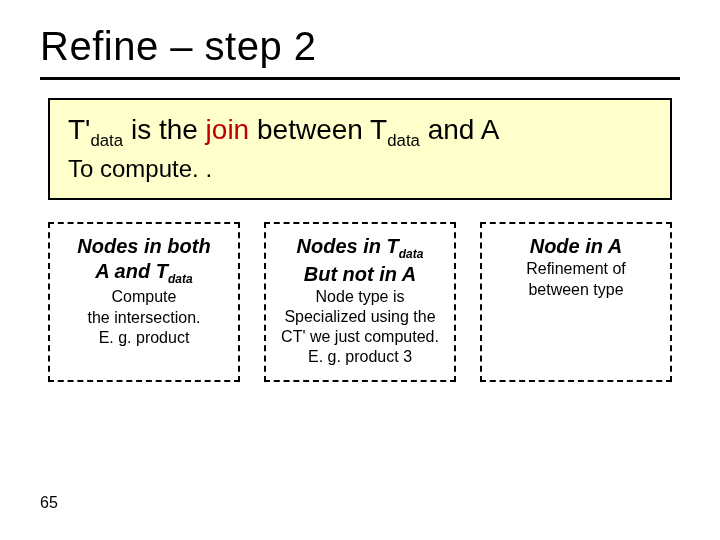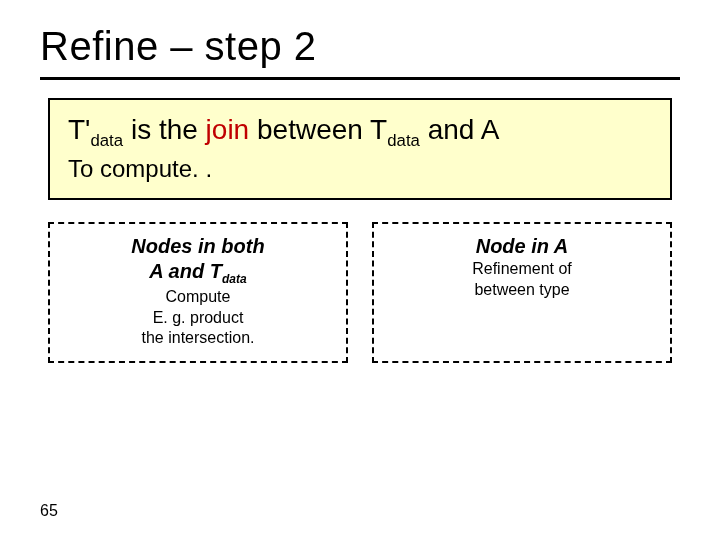--- a/index.html
+++ b/index.html
@@ -60,21 +60,21 @@
     font-size: 16px;
     line-height: 1.3;
   }
   .col-small {
     font-size: 16px;
     line-height: 1.25;
   }
   .page-number {
     position: absolute;
     left: 40px;
-    bottom: 20px;
+    bottom: 28px;
     font-size: 16px;
   }
 </style>
 </head>
 <body>
 
 <div class="slide-title">Refine – step 2</div>
 <div class="title-underline"></div>
 
 <div class="highlight-box">
@@ -88,25 +88,41 @@
 
   <div class="col">
     <div class="col-head">
       <div>Nodes in both</div>
       <div>
         <span>A and T</span><span class="sub">data</span>
       </div>
     </div>
     <div class="col-body">
       <div>Compute</div>
+      <div>the intersection.</div>
       <div>E. g. product</div>
-      <div>the intersection.</div>
     </div>
   </div>
 
+  <div class="col">
+    <div class="col-head">
+      <div>
+        <span>Nodes in T</span><span class="sub">data</span>
+      </div>
+      <div>But not in A</div>
+    </div>
+    <div class="col-small">
+      <div>Node type is</div>
+      <div>Specialized using the</div>
+      <div>CT' we just computed.</div>
+    </div>
+    <div class="col-body">
+      <div>E. g. product 3</div>
+    </div>
+  </div>
 
   <div class="col">
     <div class="col-head">
       <div>Node in A</div>
     </div>
     <div class="col-body">
       <div>Refinement of</div>
       <div>between type</div>
     </div>
   </div>

